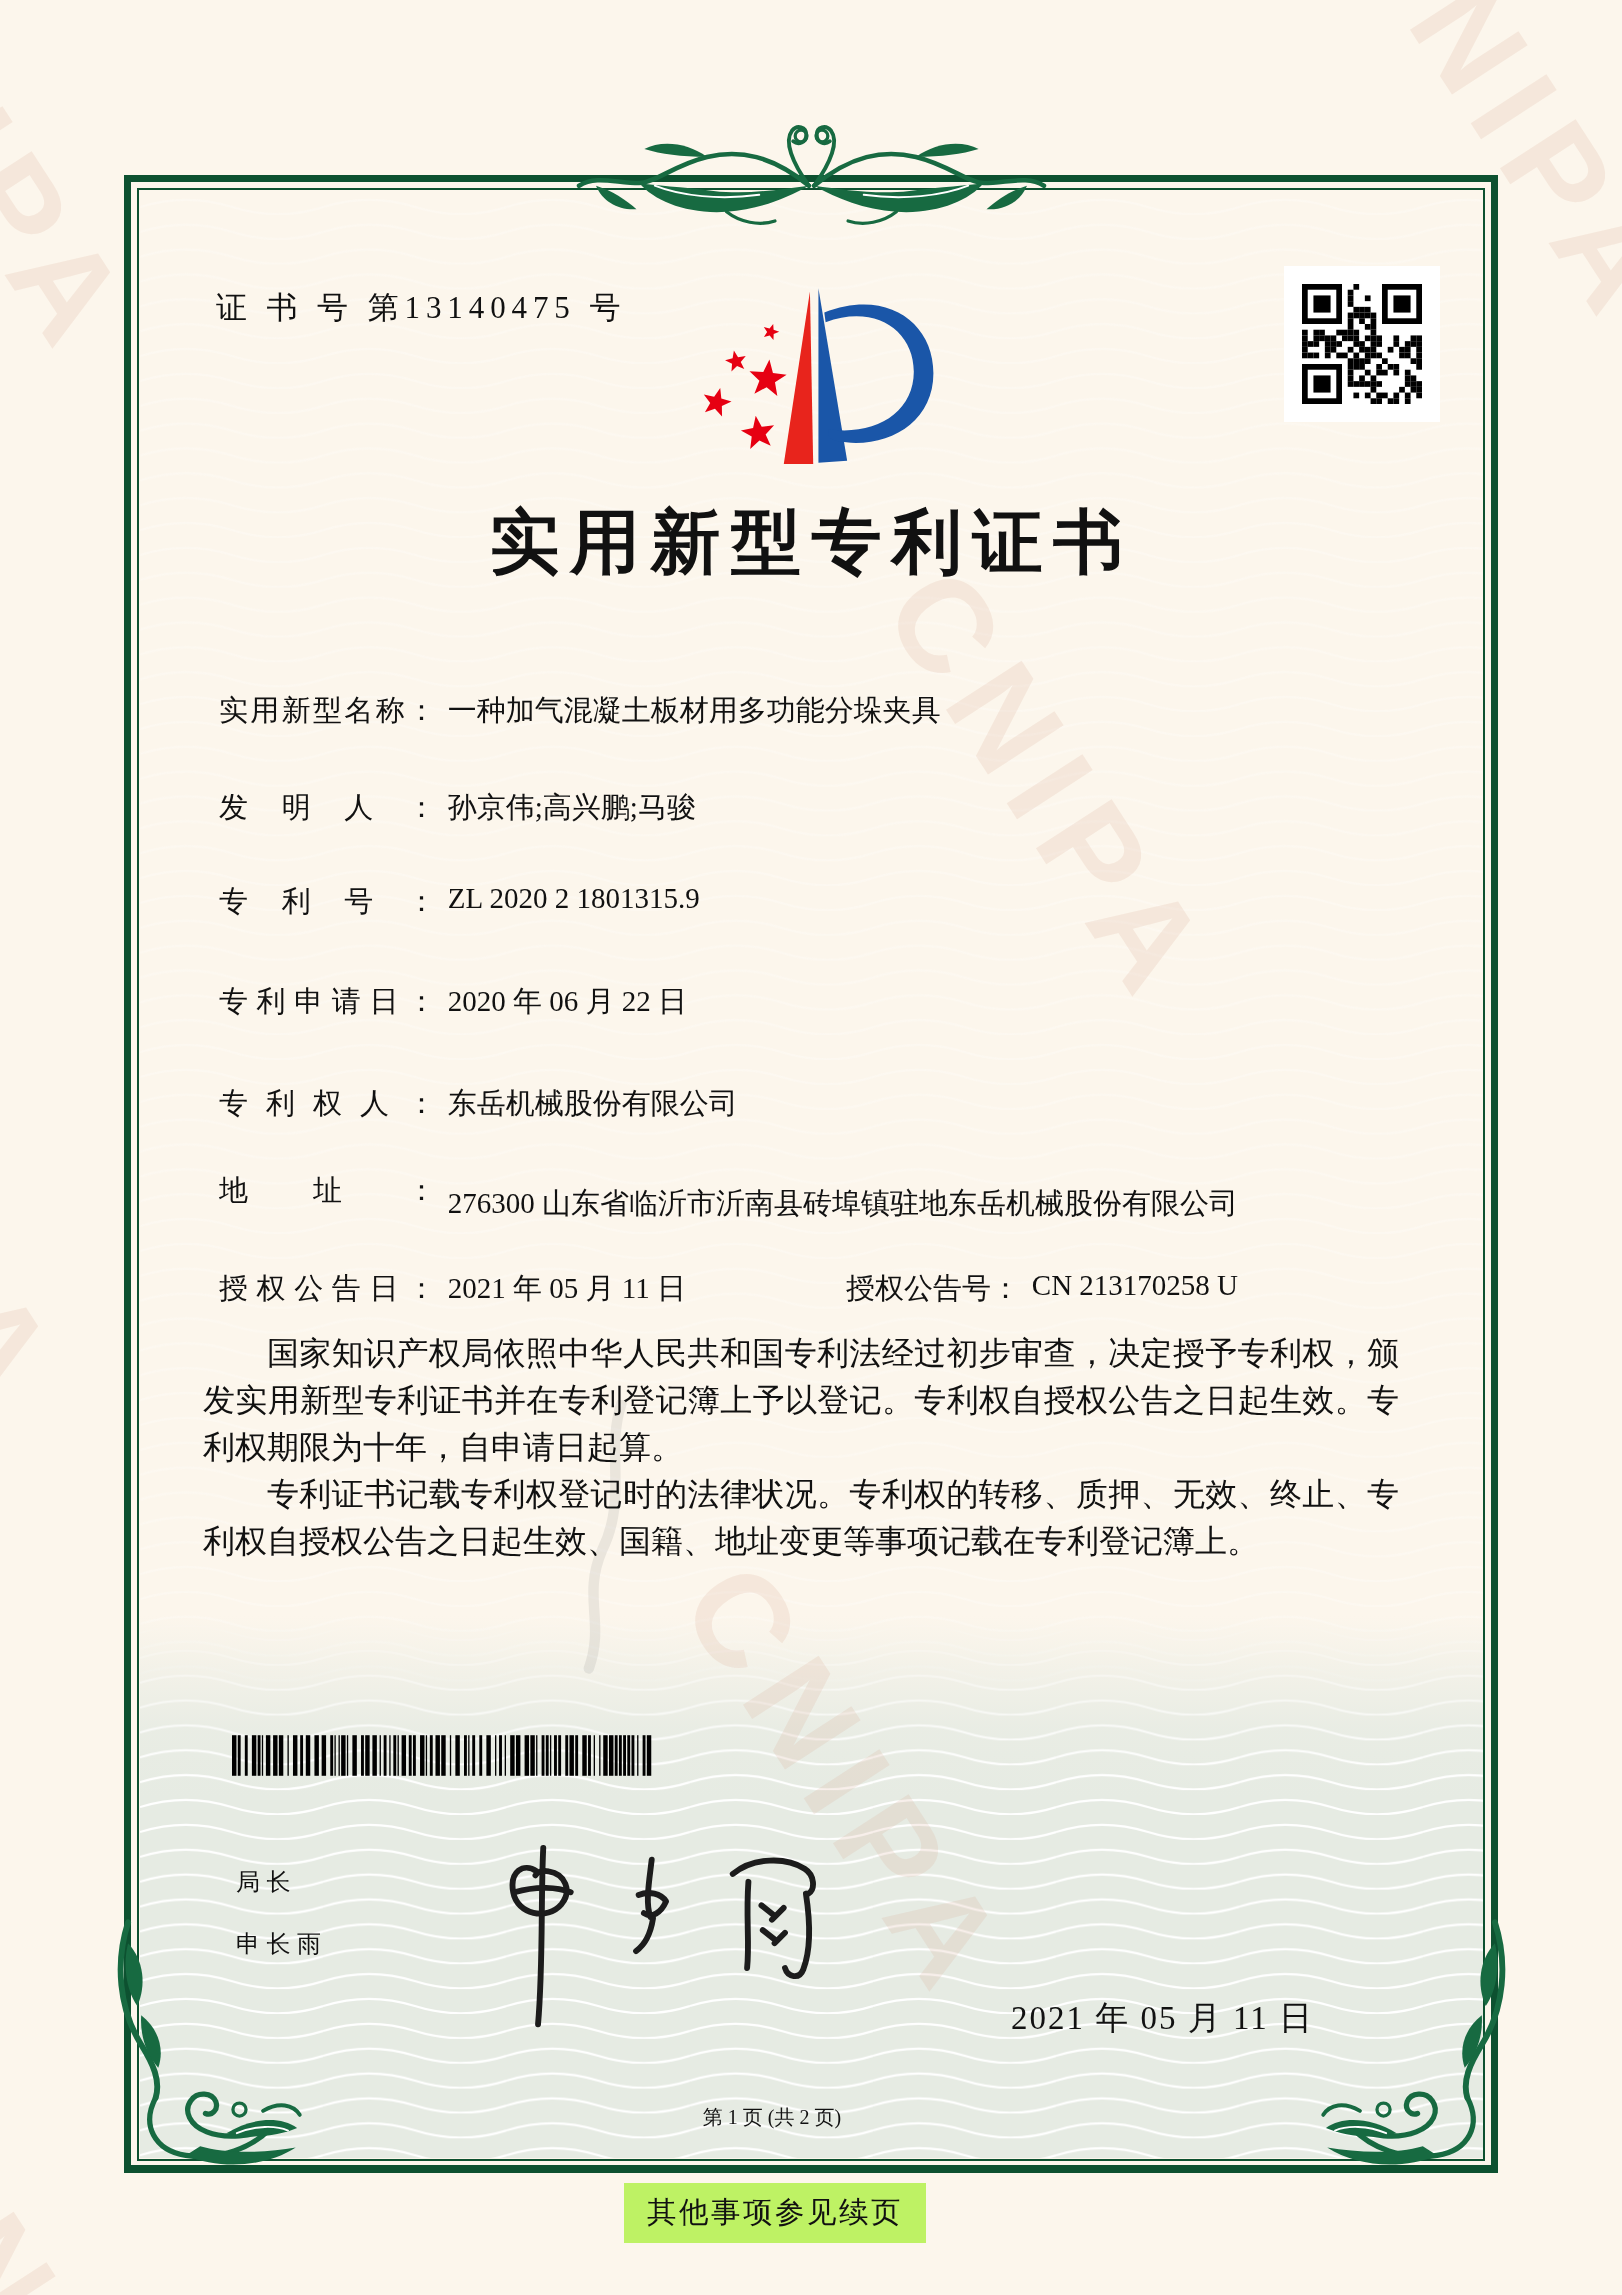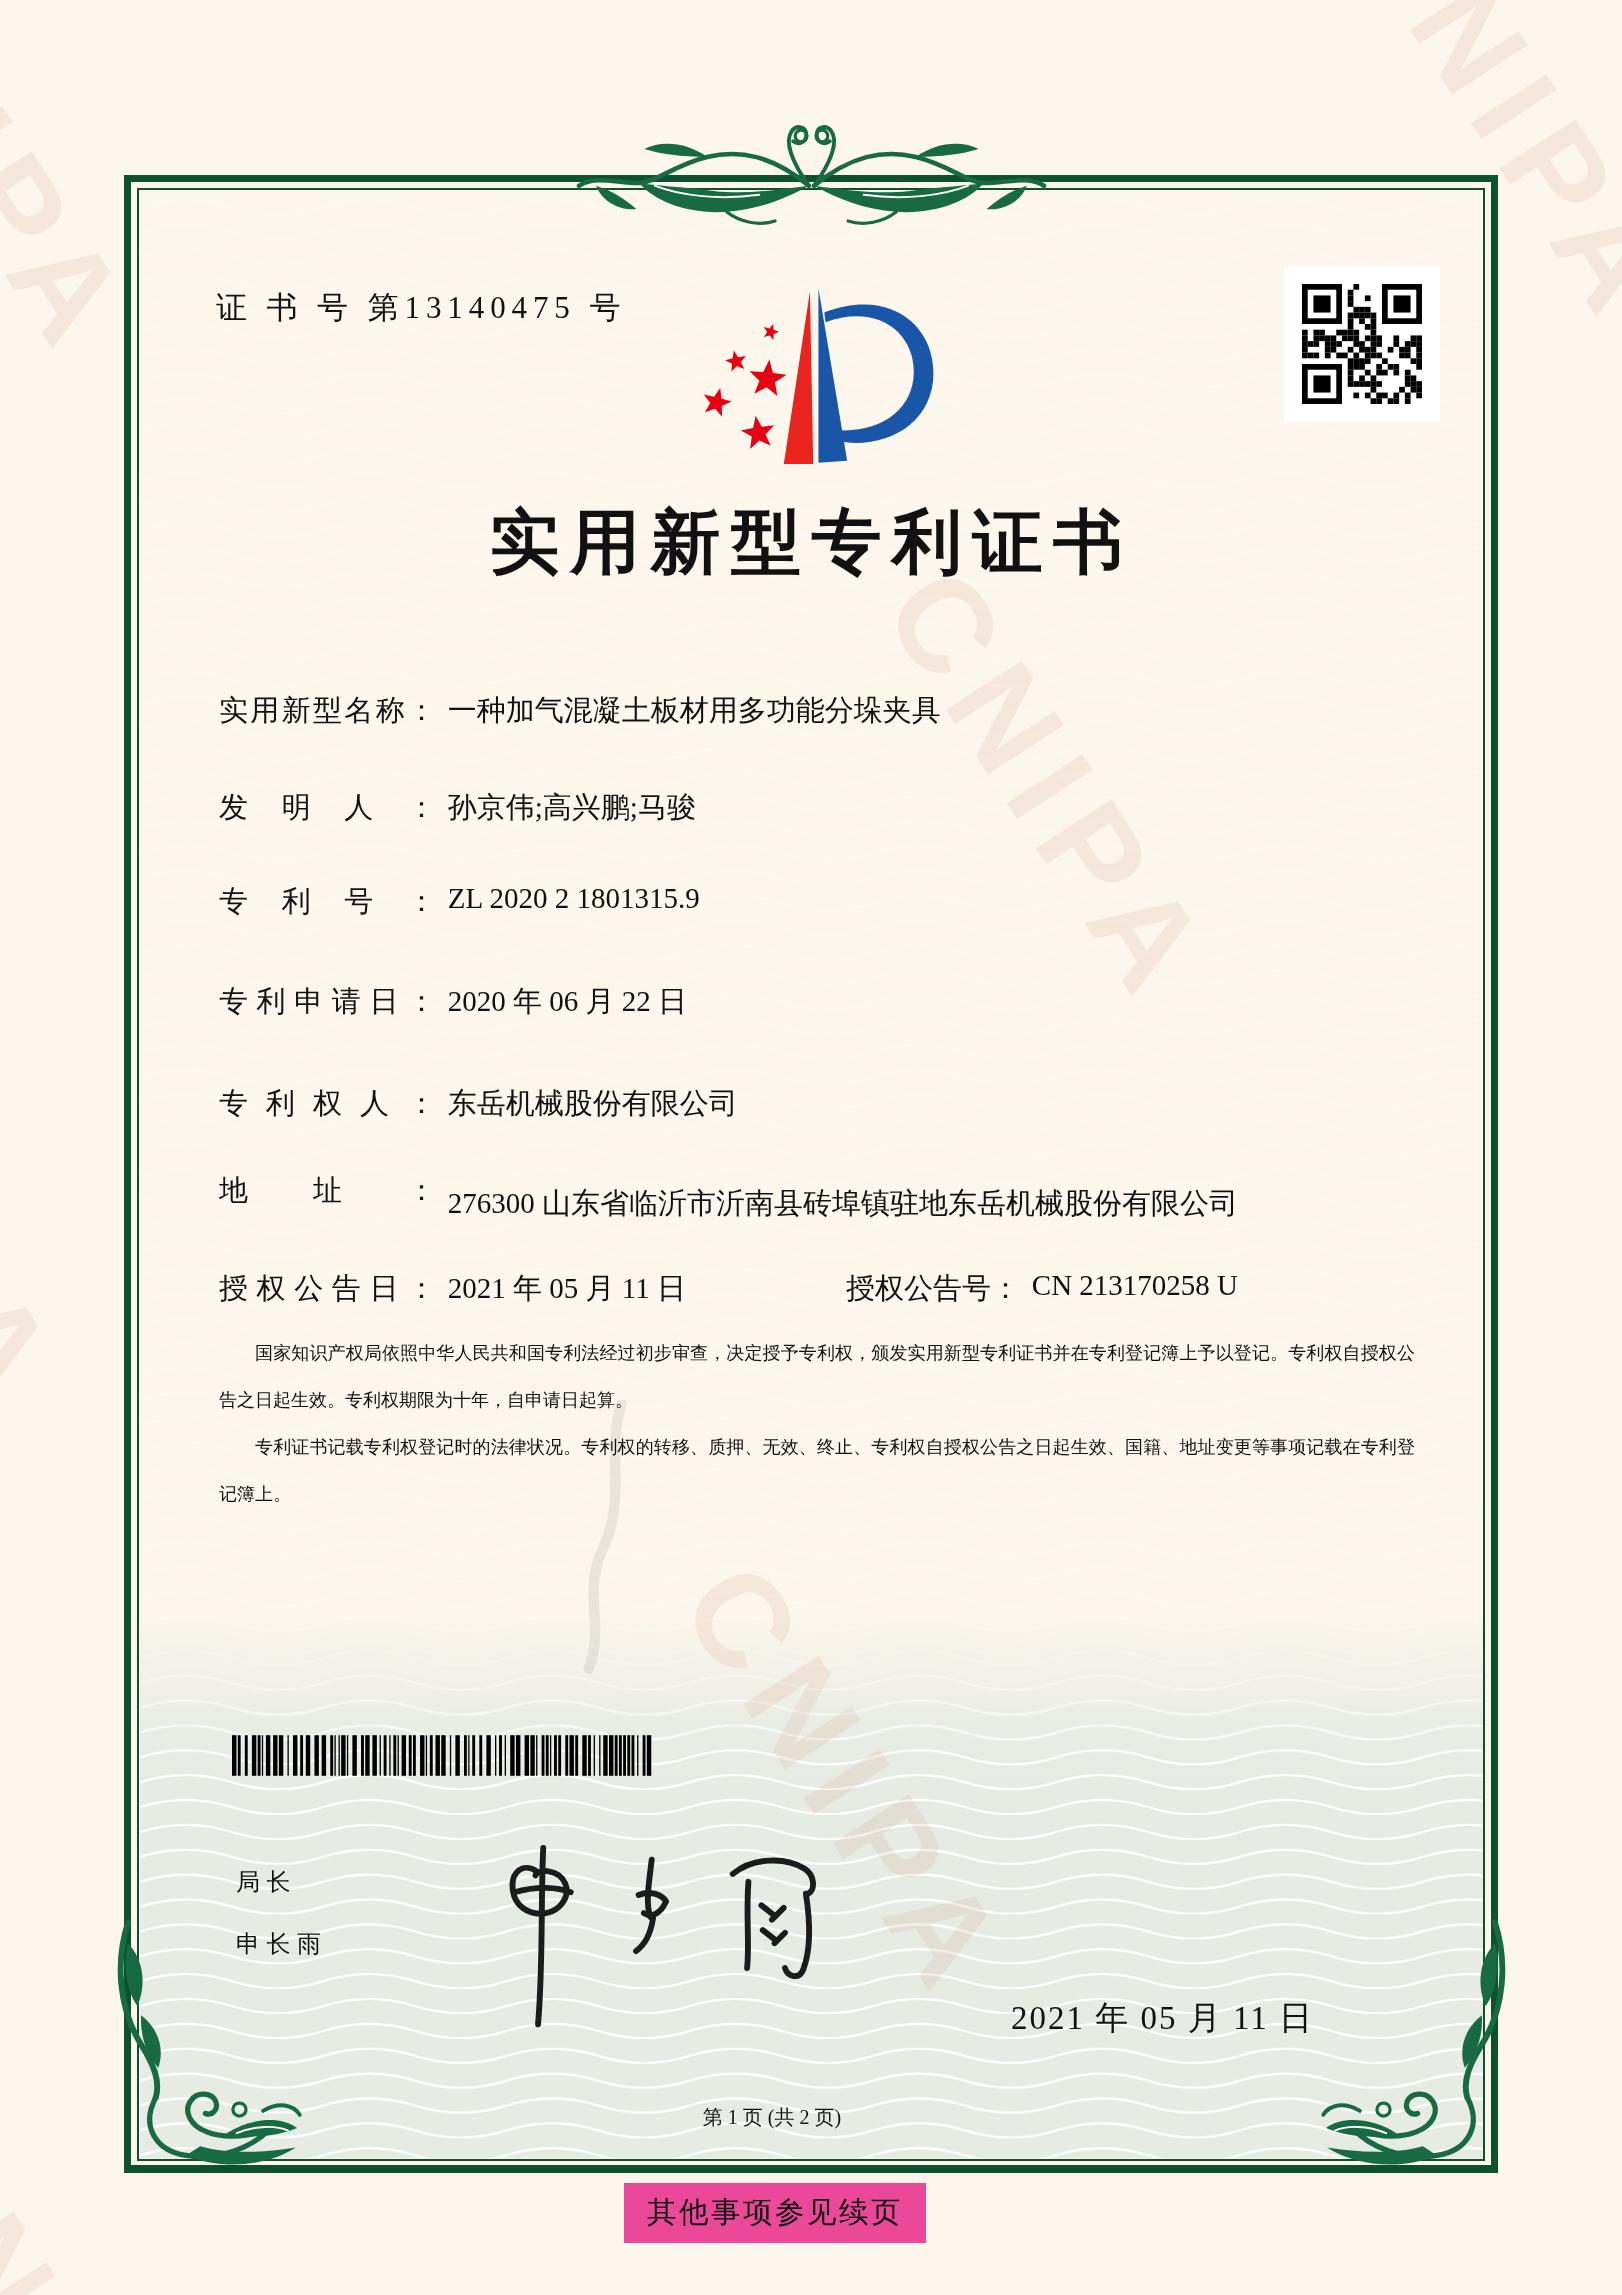--- a/index.html
+++ b/index.html
@@ -54,31 +54,31 @@
   .qrbox svg{position:absolute;left:17.7px;top:17.7px;}
   .field-row{position:absolute;left:219px;z-index:5;font-size:29px;white-space:nowrap;}
   .flabel{
     display:inline-block;width:217px;text-align:justify;text-align-last:justify;
     -moz-text-align-last:justify;vertical-align:top;
   }
   .fvalue{margin-left:11.8px;vertical-align:top;}
   .fvalue.wrap{display:inline-block;width:795px;white-space:normal;line-height:64px;}
   .pair2{position:absolute;left:627px;top:0;text-align:right;}
   .paras{
-    position:absolute;left:219px;top:1330px;width:1196px;z-index:5;
-    font-size:18px;line-height:47px;text-align:justify;
+    position:absolute;left:203px;top:1330px;width:1196px;z-index:5;
+    font-size:32px;line-height:47px;text-align:justify;
   }
   .paras p{margin:0;text-indent:2em;}
   .barcode{position:absolute;left:232px;top:1735px;z-index:5;}
   .officer{position:absolute;left:236px;z-index:5;font-size:24px;letter-spacing:6.5px;}
   .sig{position:absolute;left:497px;top:1840px;z-index:5;}
   .issue-date{position:absolute;left:1011px;top:1996px;z-index:5;font-size:33px;letter-spacing:2px;}
   .pageno{position:absolute;left:0;top:2104px;width:1544px;text-align:center;z-index:5;font-size:20px;}
   .footer-note{
-    position:absolute;left:624px;top:2183px;width:302px;height:60px;background:#ec4899;z-index:5;
+    position:absolute;left:624px;top:2183px;width:302px;height:60px;background:#bef264;z-index:5;
     display:flex;align-items:center;justify-content:center;font-size:29.4px;letter-spacing:2.6px;
   }
   .ornament{position:absolute;z-index:4;pointer-events:none;}
   .ghost{position:absolute;left:543px;top:1400px;z-index:2;pointer-events:none;opacity:.13;}
 </style>
 </head>
 <body>
 
 <svg width="0" height="0" style="position:absolute">
   <defs>

